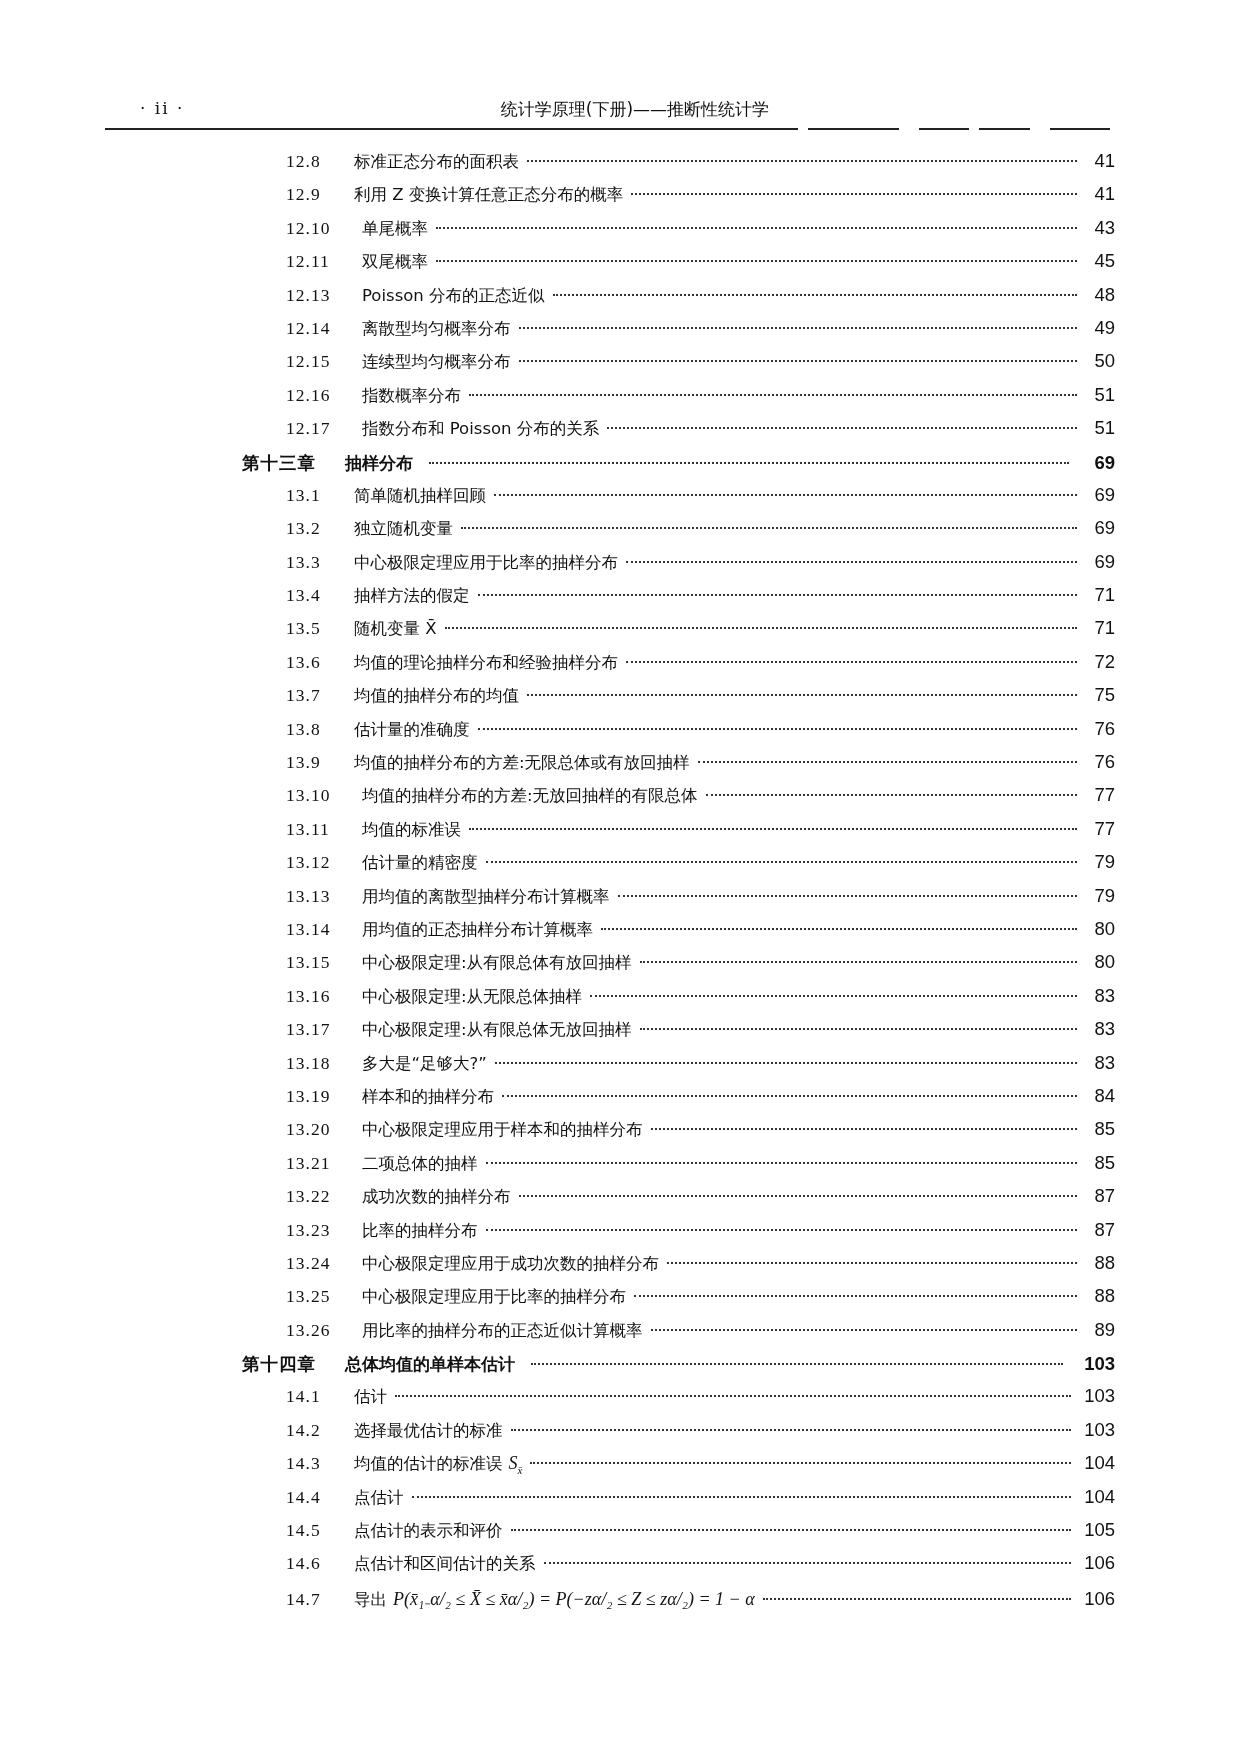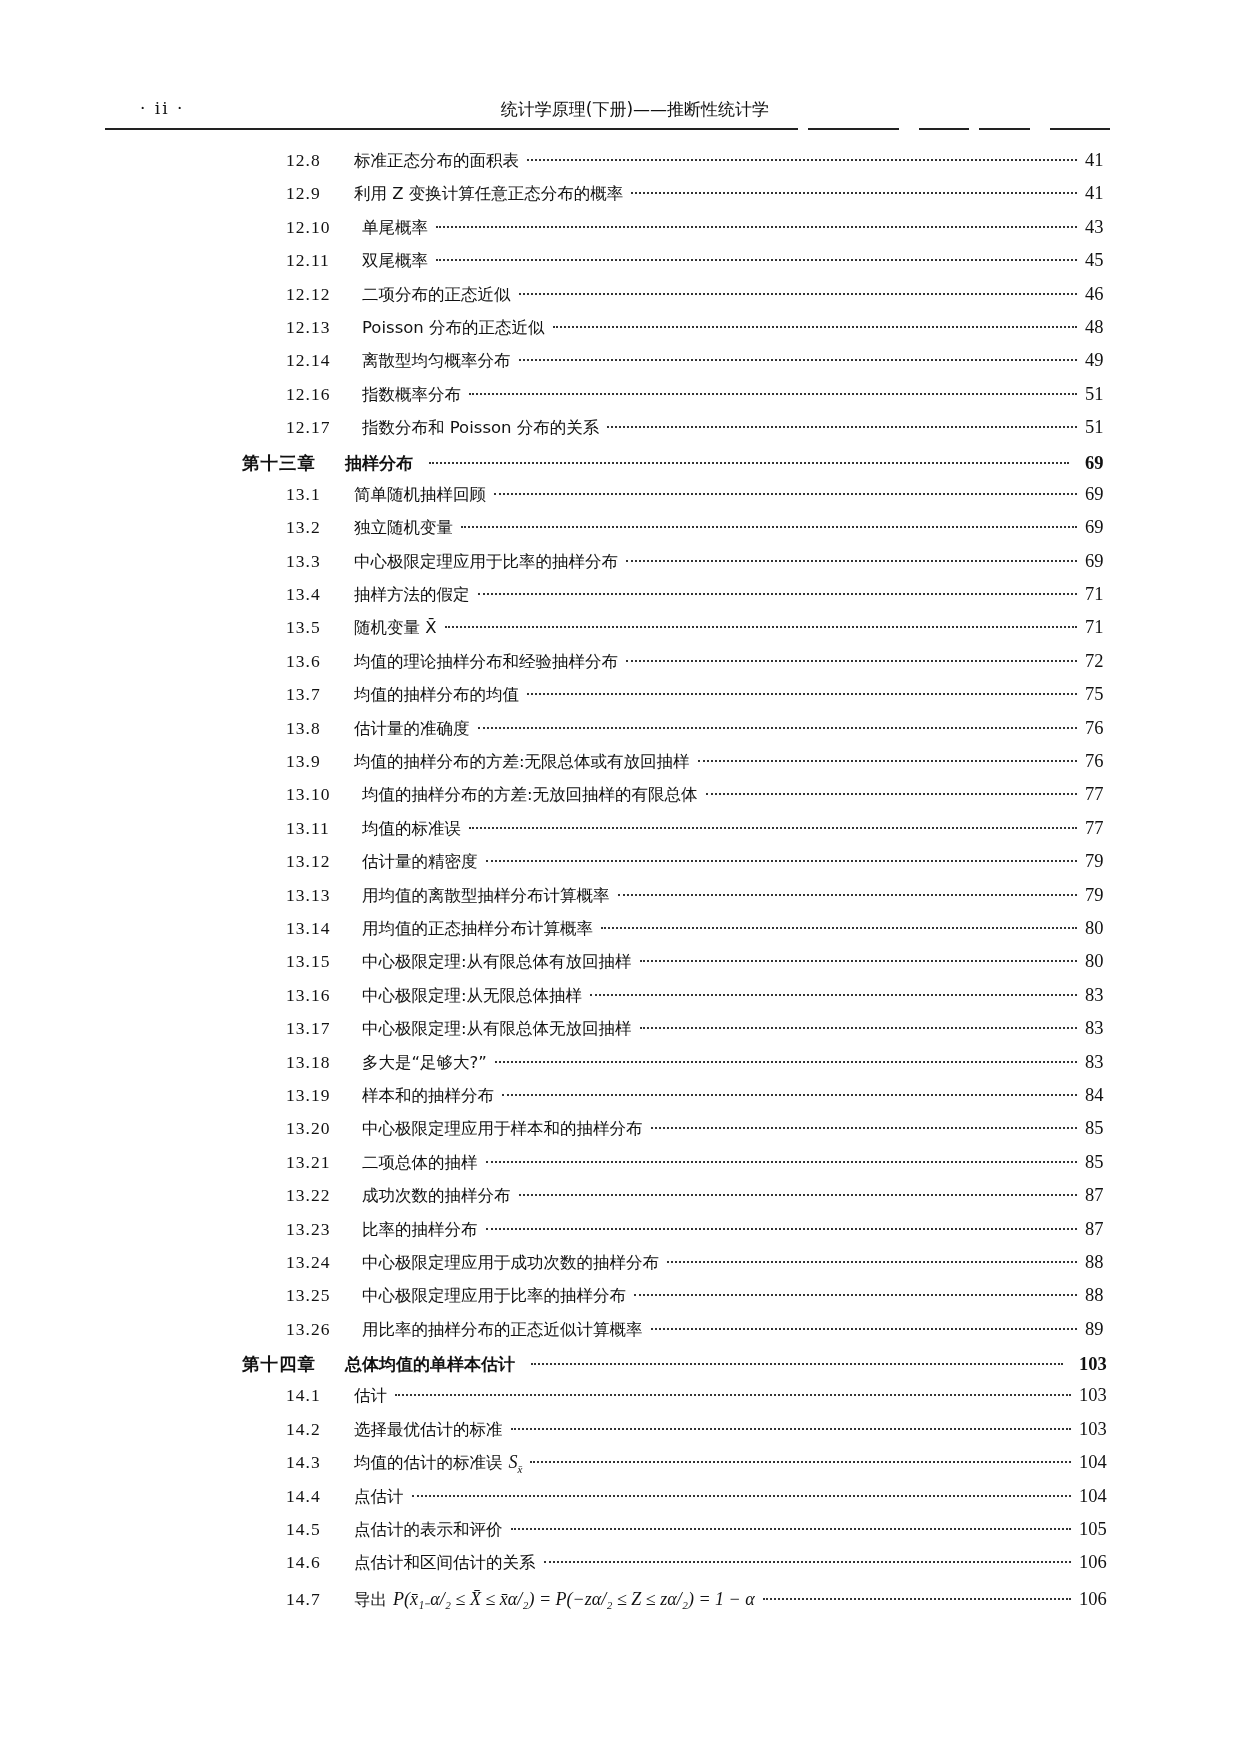--- a/index.html
+++ b/index.html
@@ -38,21 +38,21 @@
     font-family: "Liberation Serif", "DejaVu Serif", serif;
   }
   .entry .num.wide { width: 76px; padding-left: 41px; }
   .entry.chapter .num { padding-left: 0; width: 95px; font-family: "DejaVu Sans", sans-serif; letter-spacing: 1px; }
   .entry .title { font-family: "DejaVu Sans", "Liberation Sans", sans-serif; font-weight: normal; font-size: 16.5px; }
   .entry.chapter .title { font-weight: bold; font-size: 17px; }
   .entry .leader {
     flex: 1; margin: 0 8px; border-bottom: 2px dotted #333; height: 0; position: relative; top: -5px;
   }
   .entry .page {
-    width: 30px; text-align: left; font-family: Liberation Serif, serif; font-size: 18.5px;
+    width: 30px; text-align: right; font-family: Liberation Sans, sans-serif; font-size: 18.5px;
   }
   .entry .page.three { width: 36px; }
   .math { font-family: "Liberation Serif", serif; font-style: italic; font-size: 18px; }
   .math sub { font-size: 11px; }
 </style>
 </head>
 <body>
 
 <div class="header">
   <span class="page-num">· ii ·</span>
@@ -79,36 +79,36 @@
       <span class="leader"></span>
       <span class="page">43</span>
     </div>
     <div class="entry">
       <span class="num wide">12.11</span>
       <span class="title"><span>双尾概率</span></span>
       <span class="leader"></span>
       <span class="page">45</span>
     </div>
     <div class="entry">
-      <span class="num wide">12.12</span>
-      <span class="title"><span>二项分布的正态近似</span></span>
-      <span class="leader"></span>
-      <span class="page">46</span>
-    </div>
-    <div class="entry">
       <span class="num wide">12.13</span>
       <span class="title"><span>Poisson 分布的正态近似</span></span>
       <span class="leader"></span>
       <span class="page">48</span>
     </div>
     <div class="entry">
       <span class="num wide">12.14</span>
       <span class="title"><span>离散型均匀概率分布</span></span>
       <span class="leader"></span>
       <span class="page">49</span>
+    </div>
+    <div class="entry">
+      <span class="num wide">12.15</span>
+      <span class="title"><span>连续型均匀概率分布</span></span>
+      <span class="leader"></span>
+      <span class="page">50</span>
     </div>
     <div class="entry">
       <span class="num wide">12.16</span>
       <span class="title"><span>指数概率分布</span></span>
       <span class="leader"></span>
       <span class="page">51</span>
     </div>
     <div class="entry">
       <span class="num wide">12.17</span>
       <span class="title"><span>指数分布和 Poisson 分布的关系</span></span>

